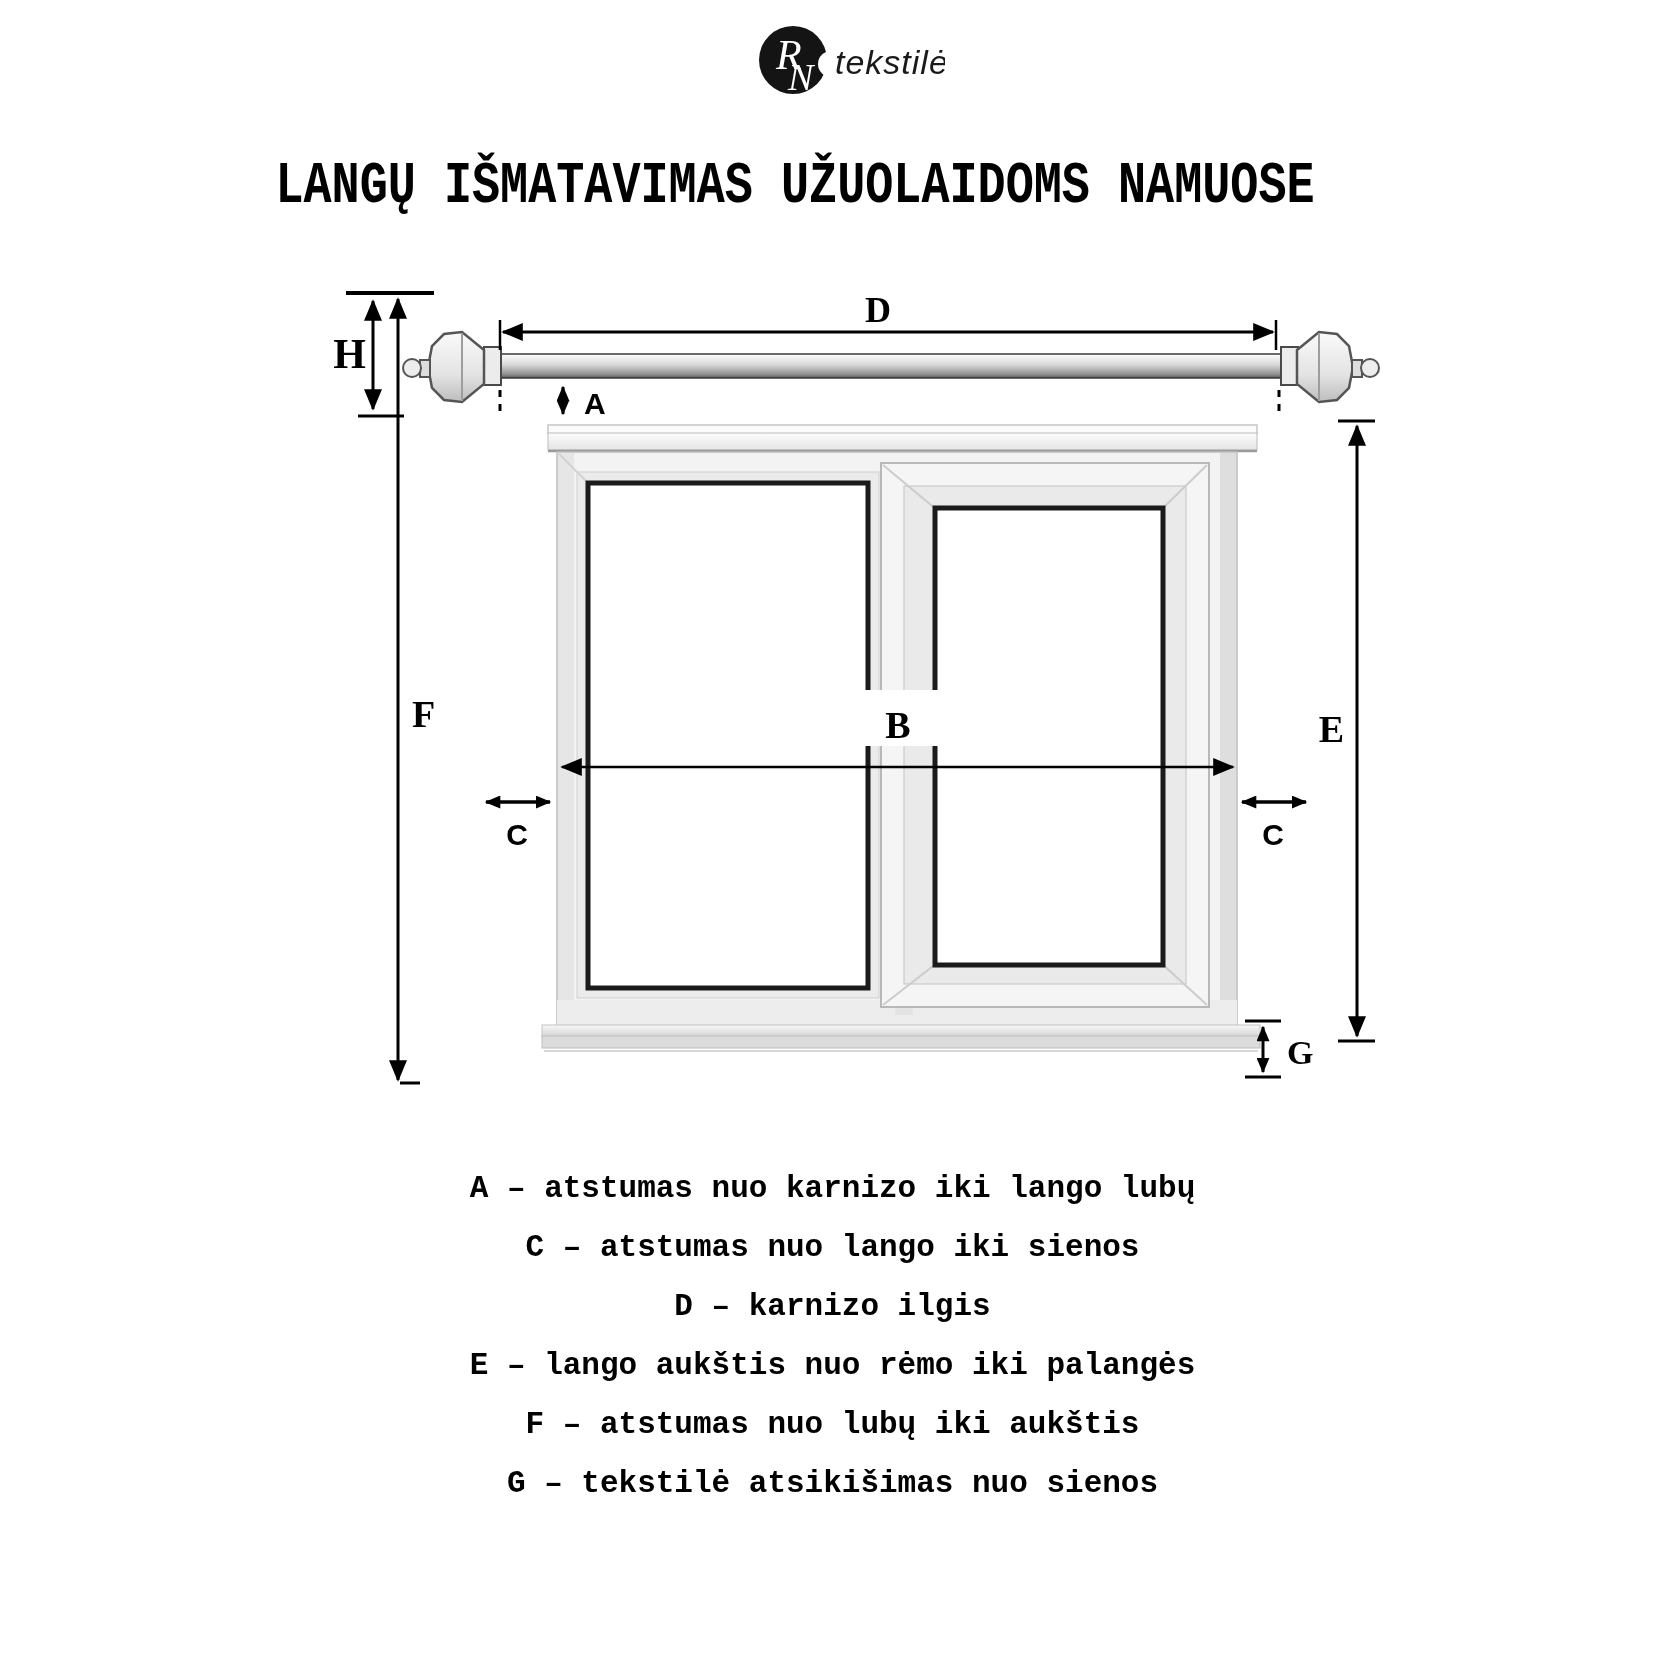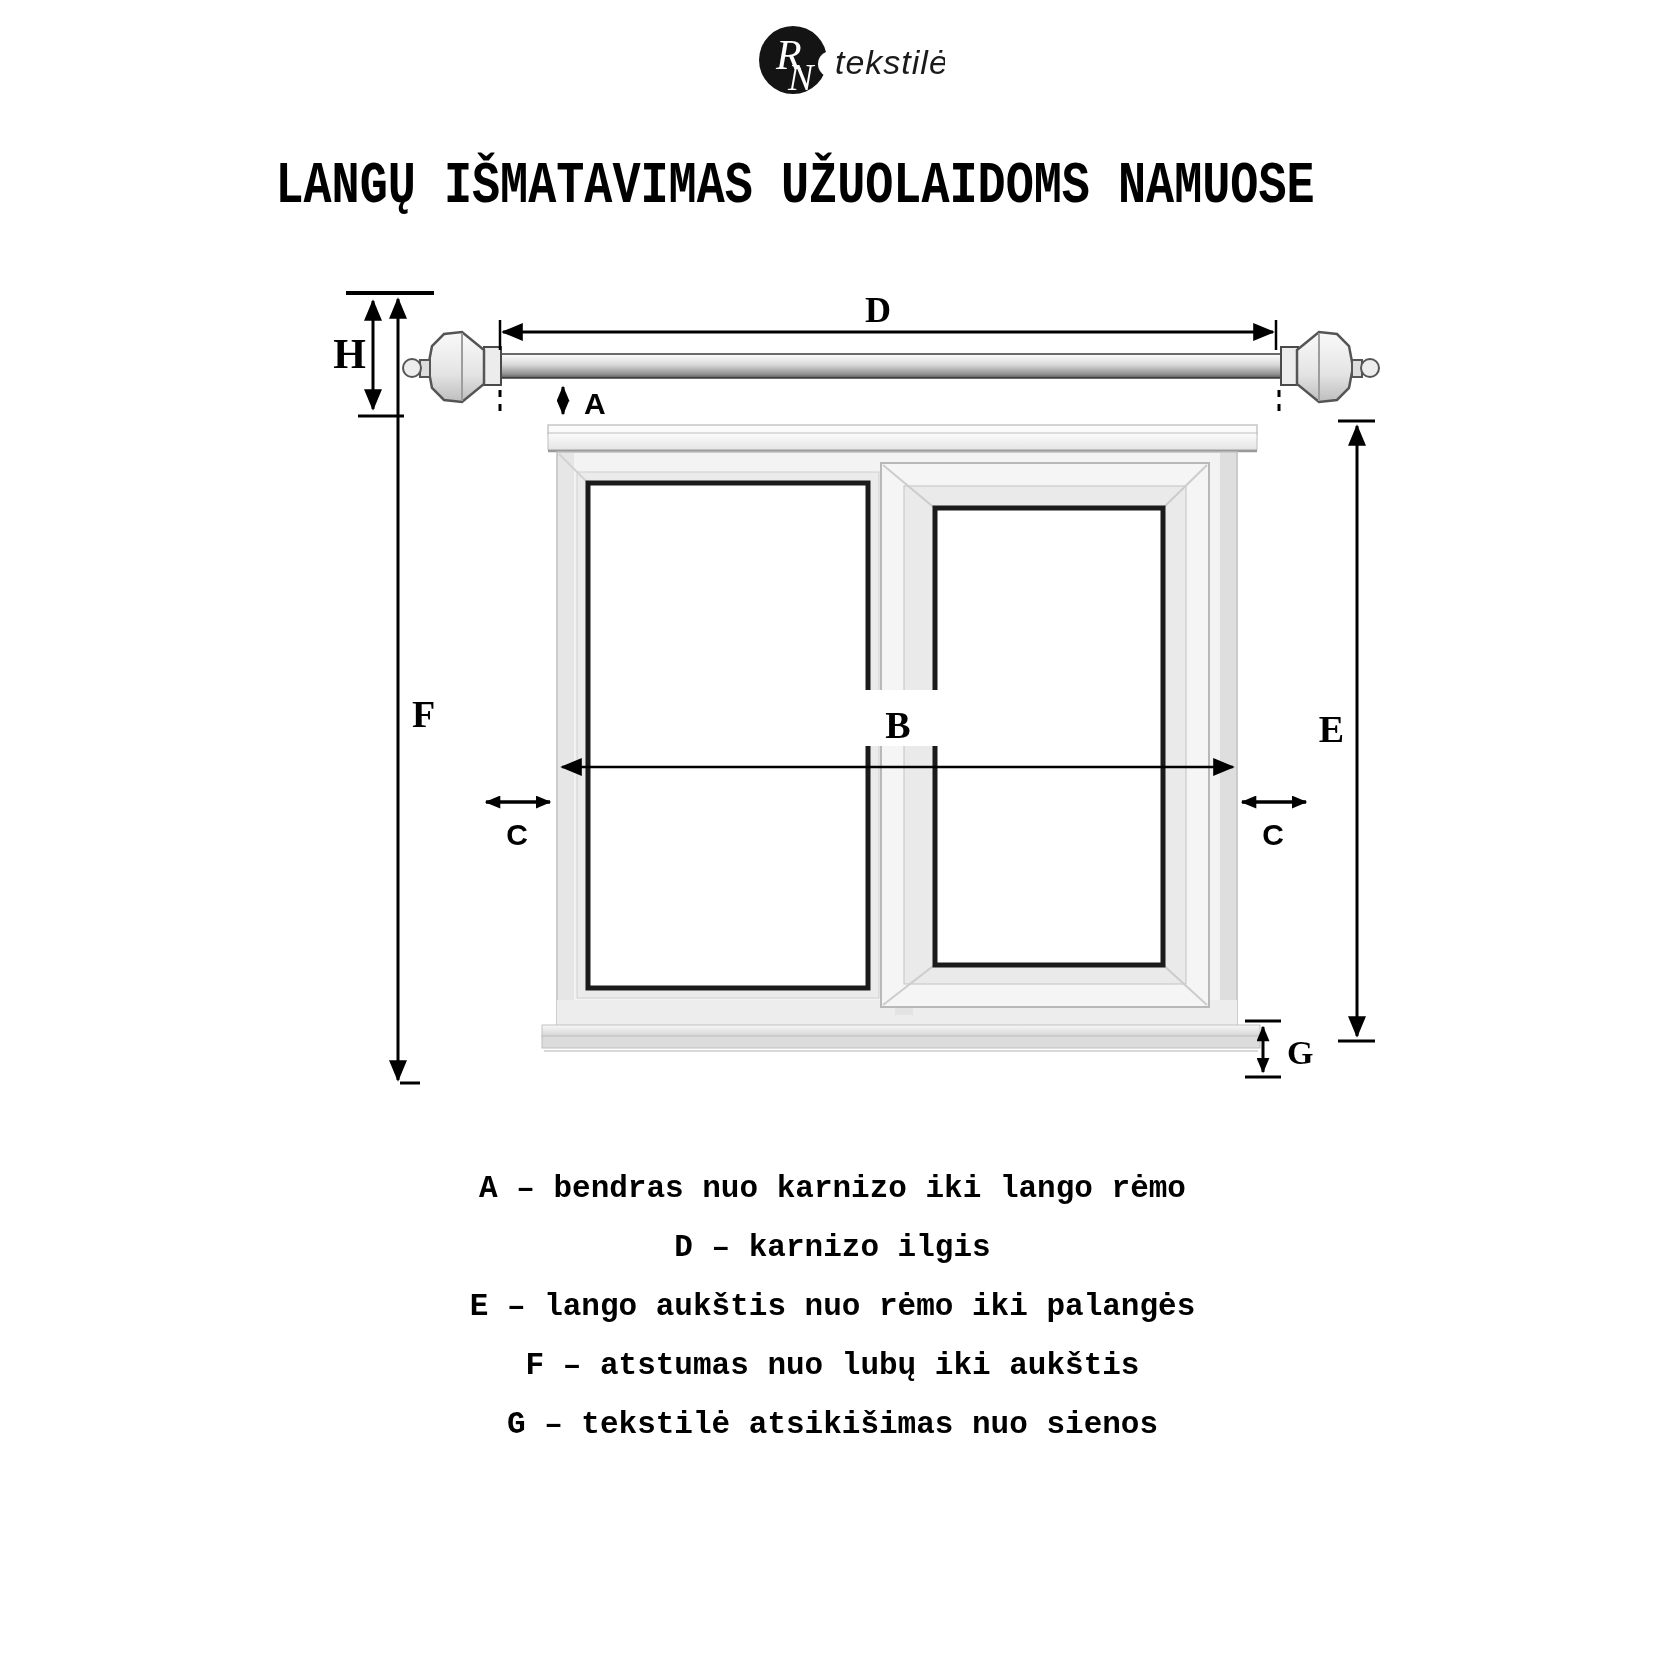--- a/index.html
+++ b/index.html
@@ -177,18 +177,19 @@
 
   <g stroke="#000">
     <line x1="1245" y1="1021" x2="1281" y2="1021" stroke-width="3"></line>
     <line x1="1263" y1="1027" x2="1263" y2="1072" stroke-width="3" marker-start="url(#arS)" marker-end="url(#arS)"></line>
     <line x1="1245" y1="1077" x2="1281" y2="1077" stroke-width="3"></line>
     <text class="dim-serif" x="1287" y="1064" font-size="34" text-anchor="start" stroke="none">G</text>
   </g>
 </svg>
 
 <div class="legend">
-  <div>A – bendras nuo karnizo iki lango rėmo</div>
+  <div>A – atstumas nuo karnizo iki lango lubų</div>
+  <div>C – atstumas nuo lango iki sienos</div>
   <div>D – karnizo ilgis</div>
   <div>E – lango aukštis nuo rėmo iki palangės</div>
   <div>F – atstumas nuo lubų iki aukštis</div>
   <div>G – tekstilė atsikišimas nuo sienos</div>
 </div>
 
 </body></html>

